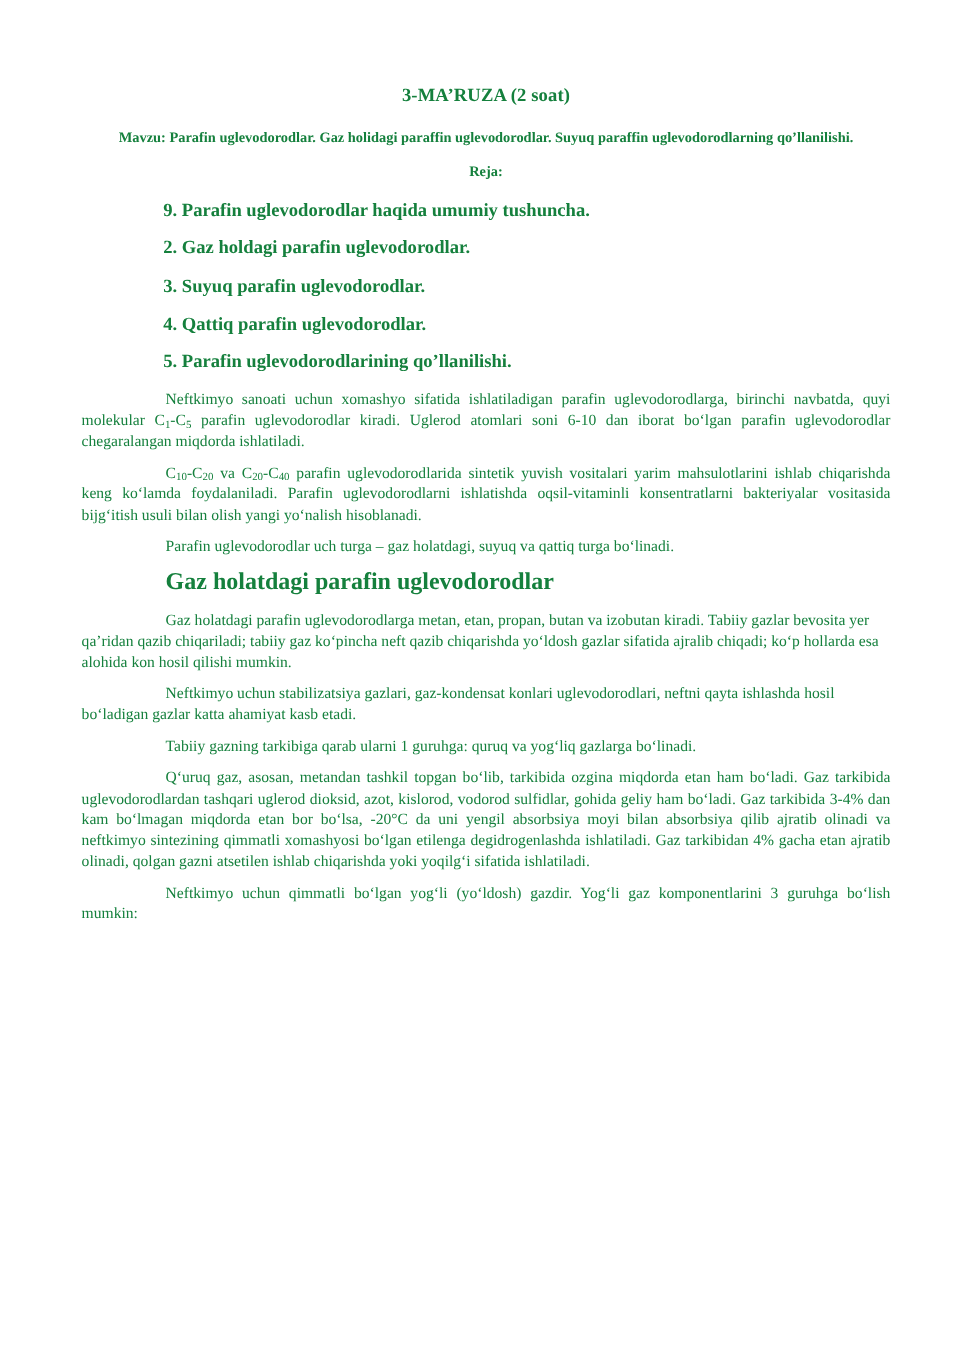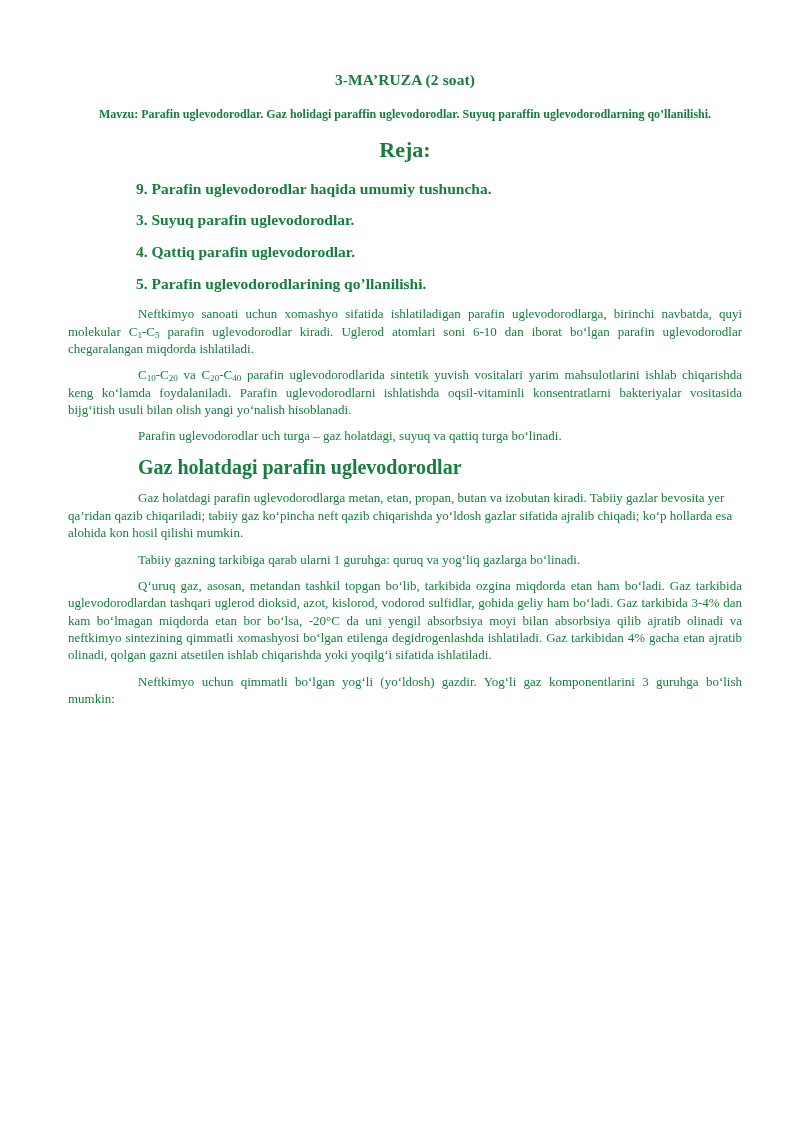--- a/index.html
+++ b/index.html
@@ -36,21 +36,21 @@
   }
   .doc-subtitle {
     font-size: 12px;
     font-weight: bold;
     text-align: center;
     line-height: 1.34;
     margin: 0 0 14px 0;
     padding: 0 6px;
   }
   .section-label {
-    font-size: 22px;
+    font-size: 12px;
     font-weight: bold;
     text-align: center;
     line-height: 1.30;
     margin: 0 0 14px 0;
   }
 
   
   .plan-list {
     margin: 0 0 10px 0;
     padding: 0;
@@ -97,35 +97,37 @@
   <div class="content">
 
     <h1 class="doc-title">3-MA’RUZA (2 soat)</h1>
 
     <h2 class="doc-subtitle">Mavzu: Parafin uglevodorodlar. Gaz holidagi paraffin uglevodorodlar. Suyuq paraffin uglevodorodlarning qo’llanilishi.</h2>
 
     <h3 class="section-label">Reja:</h3>
 
     <ul class="plan-list">
       <li class="plan-item">9. Parafin uglevodorodlar haqida umumiy tushuncha.</li>
+      <li class="plan-item">2. Gaz holdagi parafin uglevodorodlar.</li>
       <li class="plan-item">3. Suyuq parafin uglevodorodlar.</li>
       <li class="plan-item">4. Qattiq parafin uglevodorodlar.</li>
       <li class="plan-item">5. Parafin uglevodorodlarining qo’llanilishi.</li>
     </ul>
 
     <p class="para"><span>Neftkimyo sanoati uchun xomashyo sifatida ishlatiladigan parafin uglevodorodlarga, birinchi navbatda, quyi molekular C</span><sub>1</sub><span>-C</span><sub>5</sub><span> parafin uglevodorodlar kiradi. Uglerod atomlari soni 6-10 dan iborat bo‘lgan parafin uglevodorodlar chegaralangan miqdorda ishlatiladi.</span></p>
 
     <p class="para"><span>C</span><sub>10</sub><span>-C</span><sub>20</sub><span> va C</span><sub>20</sub><span>-C</span><sub>40</sub><span> parafin uglevodorodlarida sintetik yuvish vositalari yarim mahsulotlarini ishlab chiqarishda keng ko‘lamda foydalaniladi. Parafin uglevodorodlarni ishlatishda oqsil-vitaminli konsentratlarni bakteriyalar vositasida bijg‘itish usuli bilan olish yangi yo‘nalish hisoblanadi.</span></p>
 
     <p class="para">Parafin uglevodorodlar uch turga – gaz holatdagi, suyuq va qattiq turga bo‘linadi.</p>
 
     <p class="subhead">Gaz holatdagi parafin uglevodorodlar</p>
 
     <p class="para ragged">Gaz holatdagi parafin uglevodorodlarga metan, etan, propan, butan va izobutan kiradi. Tabiiy gazlar bevosita yer qa’ridan qazib chiqariladi; tabiiy gaz ko‘pincha neft qazib chiqarishda yo‘ldosh gazlar sifatida ajralib chiqadi; ko‘p hollarda esa alohida kon hosil qilishi mumkin.</p>
 
+    <p class="para ragged">Neftkimyo uchun stabilizatsiya gazlari, gaz-kondensat konlari uglevodorodlari, neftni qayta ishlashda hosil bo‘ladigan gazlar katta ahamiyat kasb etadi.</p>
 
     <p class="para">Tabiiy gazning tarkibiga qarab ularni 1 guruhga: quruq va yog‘liq gazlarga bo‘linadi.</p>
 
     <p class="para">Q‘uruq gaz, asosan, metandan tashkil topgan bo‘lib, tarkibida ozgina miqdorda etan ham bo‘ladi. Gaz tarkibida uglevodorodlardan tashqari uglerod dioksid, azot, kislorod, vodorod sulfidlar, gohida geliy ham bo‘ladi. Gaz tarkibida 3-4% dan kam bo‘lmagan miqdorda etan bor bo‘lsa, -20°C da uni yengil absorbsiya moyi bilan absorbsiya qilib ajratib olinadi va neftkimyo sintezining qimmatli xomashyosi bo‘lgan etilenga degidrogenlashda ishlatiladi. Gaz tarkibidan 4% gacha etan ajratib olinadi, qolgan gazni atsetilen ishlab chiqarishda yoki yoqilg‘i sifatida ishlatiladi.</p>
 
     <p class="para">Neftkimyo uchun qimmatli bo‘lgan yog‘li (yo‘ldosh) gazdir. Yog‘li gaz komponentlarini 3 guruhga bo‘lish mumkin:</p>
 
   </div>
 </div>
 

